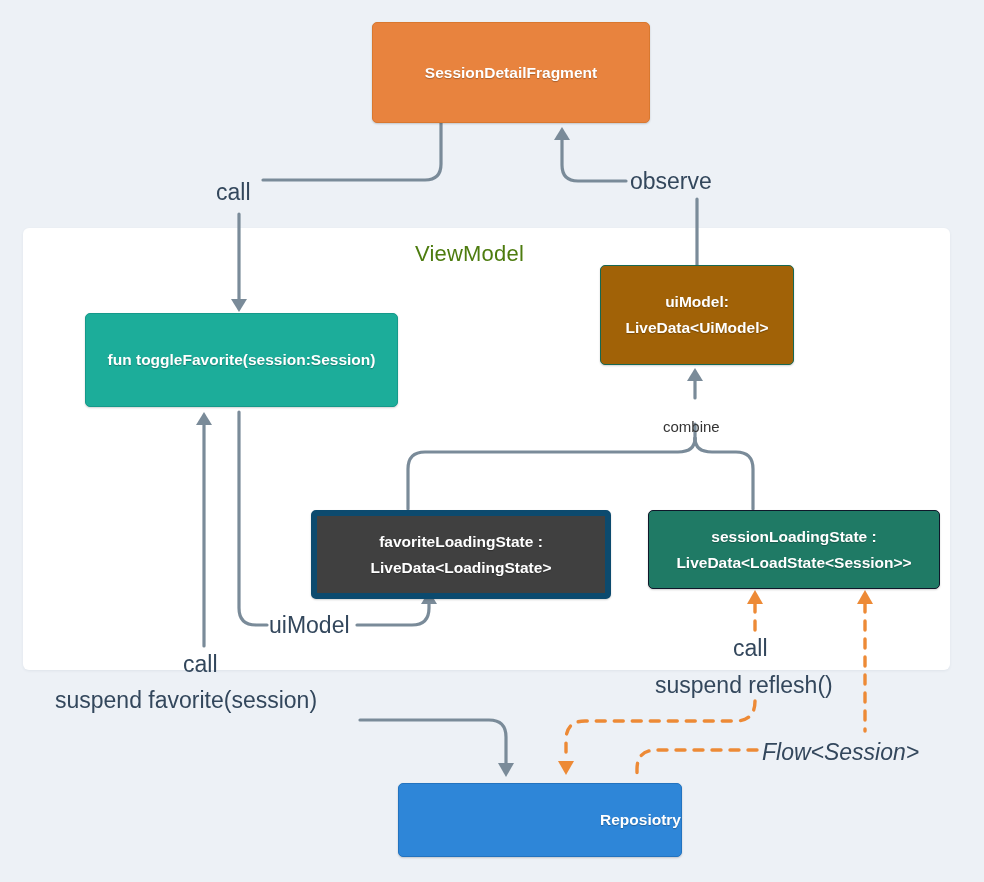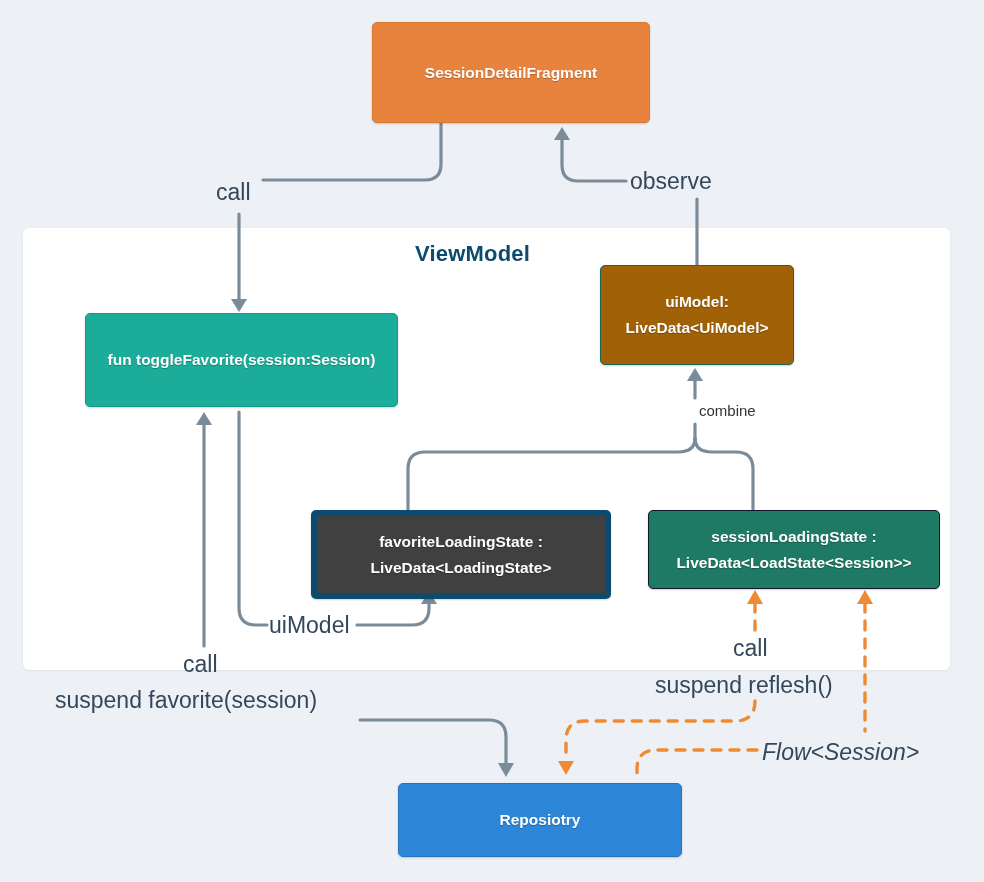--- a/index.html
+++ b/index.html
@@ -12,21 +12,21 @@
   svg.wires{position:absolute;left:0;top:0;z-index:2;}
   .node{position:absolute;z-index:3;display:flex;flex-direction:column;align-items:center;
     justify-content:center;border-radius:5px;color:#FFFFFF;font-weight:bold;font-size:15.5px;
     text-align:center;line-height:26px;text-shadow:0 1px 1px rgba(0,0,0,0.28);
     box-shadow:0 1px 2px rgba(0,0,0,0.18);}
   .node-fragment{left:372px;top:22px;width:276px;height:99px;background:#E8833E;border:1px solid #D9782F;}
   .node-toggle{left:85px;top:313px;width:311px;height:92px;background:#1CAD9A;border:1px solid #15998A;}
   .node-uimodel{left:600px;top:265px;width:192px;height:98px;background:#a16207;border:1px solid #176853;}
   .node-favstate{left:311px;top:510px;width:288px;height:77px;background:#404040;border:6px solid #0c4a6e;}
   .node-sessstate{left:648px;top:510px;width:290px;height:77px;background:#1F7A65;border:1px solid #0f172a;}
-  .node-repo{left:398px;top:783px;width:282px;height:72px;background:#2E86D8;border:1px solid #2373BF;}
+  .node-repo{left:398px;top:783px;width:282px;height:72px;background:#2E86D8;border:1px solid #2373BF;align-items:flex-end;}
   .edge-label{position:absolute;z-index:4;font-size:23px;color:#33475C;line-height:1.05;white-space:nowrap;}
   .edge-label.small{font-size:15px;color:#333333;}
 </style>
 </head>
 <body>
 
 <div class="canvas">
 
   <div class="vm-container"></div>
 
@@ -73,21 +73,21 @@
         <polygon points="558,761 574,761 566,775" fill="#ED8A36" stroke="none" stroke-dasharray="none"></polygon>
       </g>
       <g>
         <path d="M 865 603 L 865 731"></path>
         <polygon points="857,604 873,604 865,590" fill="#ED8A36" stroke="none" stroke-dasharray="none"></polygon>
         <path d="M 757 750 L 657 750 Q 637 750 637 769 L 637 781"></path>
       </g>
     </g>
   </svg>
 
-  <div class="vm-title edge-label" style="font-size:22px;font-weight:bold;color:#0c4a6e;">ViewModel</div>
+  <div class="vm-title edge-label" style="font-size:22px;font-weight:normal;color:#4d7c0f;">ViewModel</div>
 
   <div class="node node-toggle">
     <span>fun toggleFavorite(session:Session)</span>
   </div>
 
   <div class="node node-fragment">
     <span>SessionDetailFragment</span>
   </div>
 
   <div class="node node-uimodel">
@@ -106,21 +106,21 @@
   </div>
 
   <div class="node node-repo">
     <span>Reposiotry</span>
   </div>
 
   <div class="edge-label" style="left:216px;top:180px;">call</div>
 
   <div class="edge-label" style="left:630px;top:169px;">observe</div>
 
-  <div class="edge-label small" style="left:663px;top:403px;margin-left:36px;">combine</div>
+  <div class="edge-label small" style="left:663px;top:419px;">combine</div>
 
   <div class="edge-label" style="left:269px;top:613px;">uiModel</div>
 
   <div class="edge-label" style="left:183px;top:652px;">call</div>
 
   <div class="edge-label" style="left:55px;top:688px;text-align:center;">suspend favorite(session)</div>
 
   <div class="edge-label" style="left:733px;top:636px;">call</div>
 
   <div class="edge-label" style="left:655px;top:673px;">suspend reflesh()</div>

